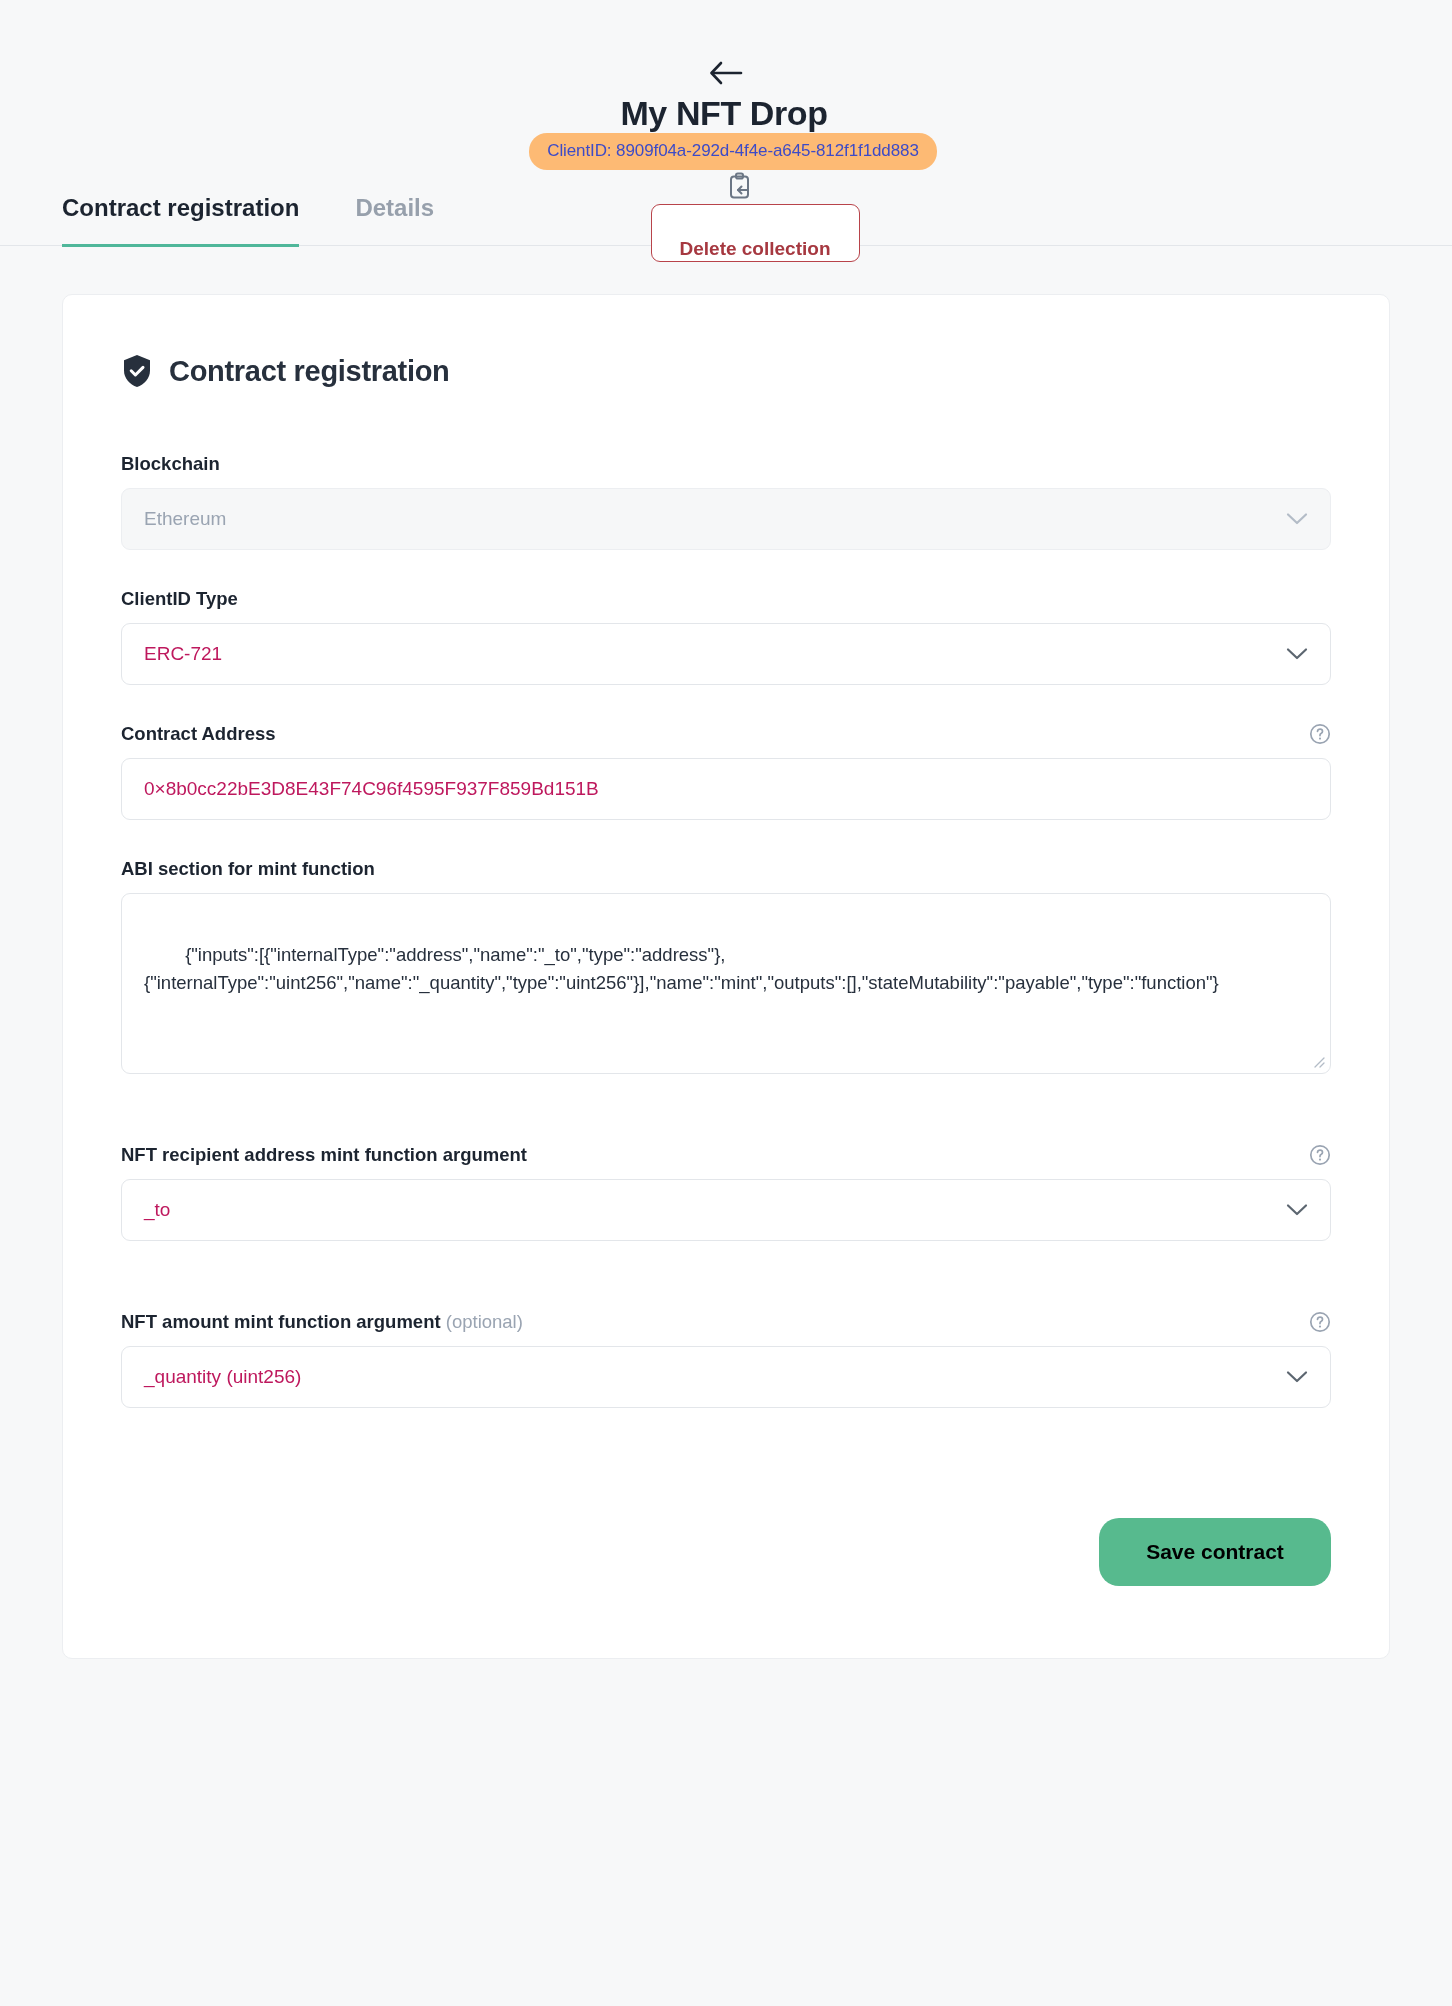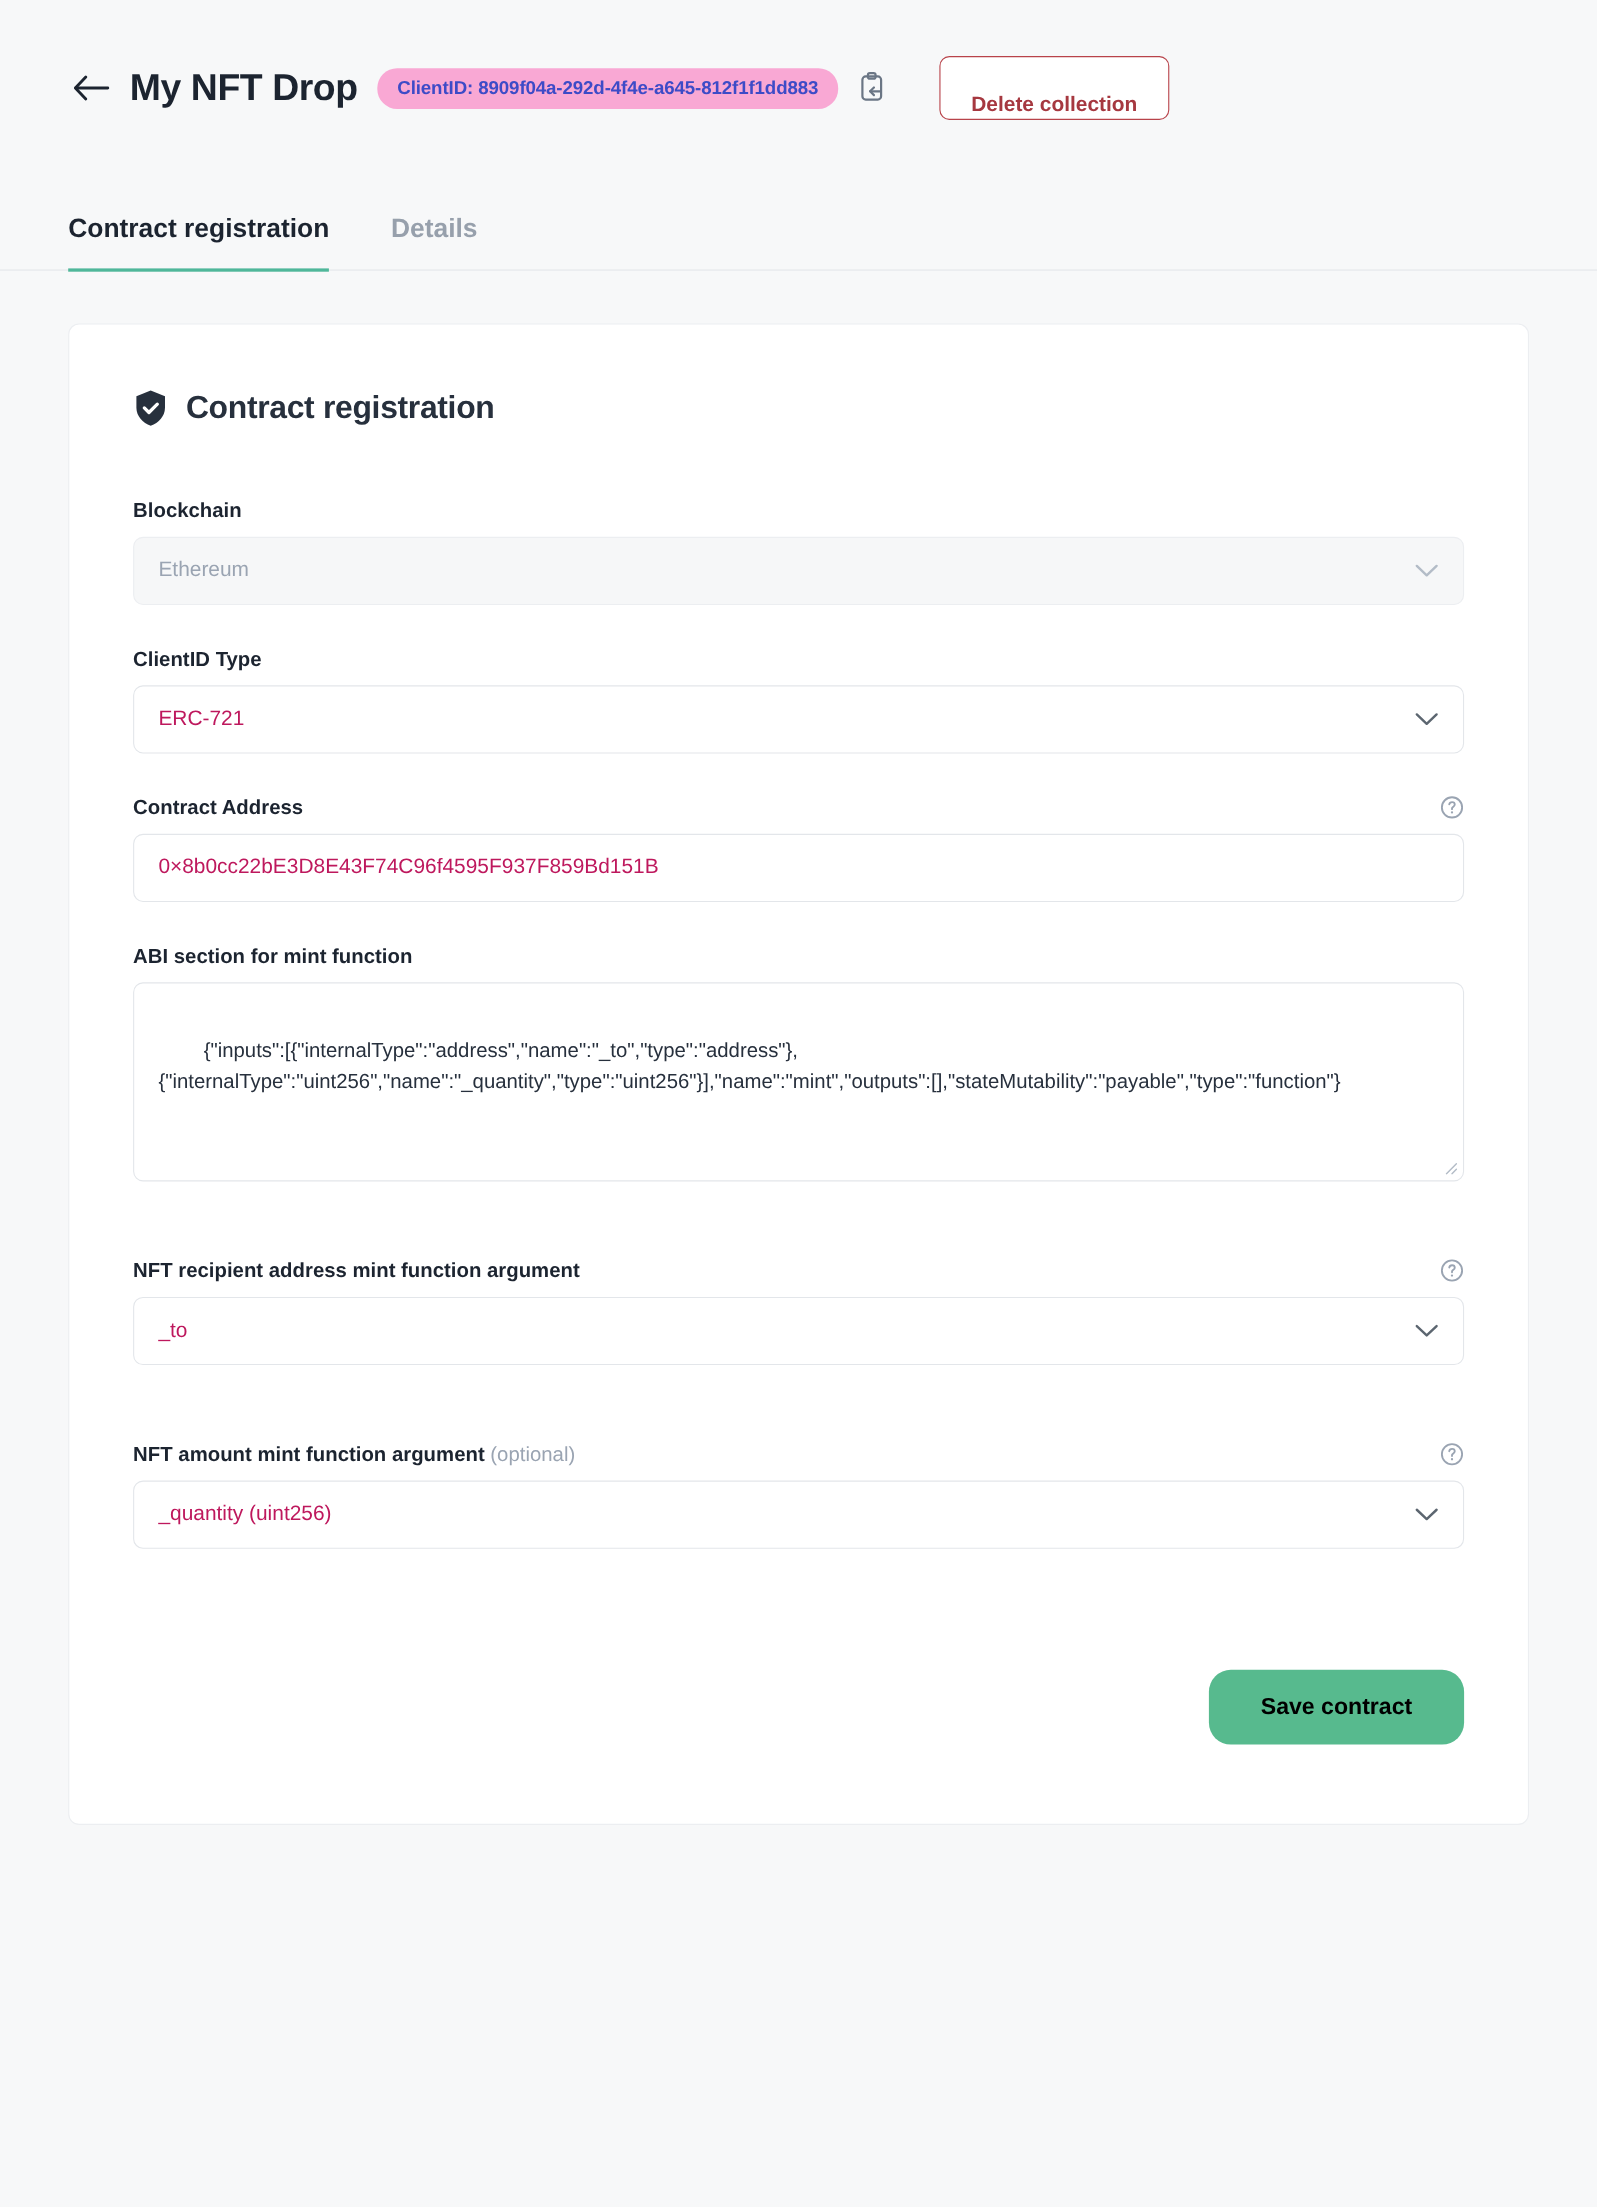--- a/index.html
+++ b/index.html
@@ -17,44 +17,45 @@
     background: #f7f8f9;
     overflow: hidden;
   }
 
   
   .header {
     display: flex;
     align-items: center;
     padding: 52px 48px 0 62px;
     height: 108px;
+    flex-direction: column;
   }
   .back-btn {
     width: 42px; height: 42px;
     display: flex; align-items: center; justify-content: center;
     background: none; border: none; cursor: pointer;
     flex: 0 0 auto;
     margin-right: 14px;
   }
   .back-btn svg { display: block; }
   .page-title {
     font-size: 34px;
     font-weight: bold;
     color: #1c2430;
     letter-spacing: -0.4px;
     white-space: nowrap;
     margin-right: 18px;
   }
   .client-badge {
-    background: #f9a8d4;
+    background: #fdba74;
     color: #3d4bc7;
     border-radius: 18px;
     padding: 8px 18px 9px;
     font-size: 17px;
-    font-weight: bold;
+    font-weight: normal;
     letter-spacing: -0.1px;
     white-space: nowrap;
   }
   .copy-btn {
     margin-left: 14px;
     width: 34px; height: 34px;
     display: flex; align-items: center; justify-content: center;
     background: none; border: none; cursor: pointer;
     flex: 0 0 auto;
   }

